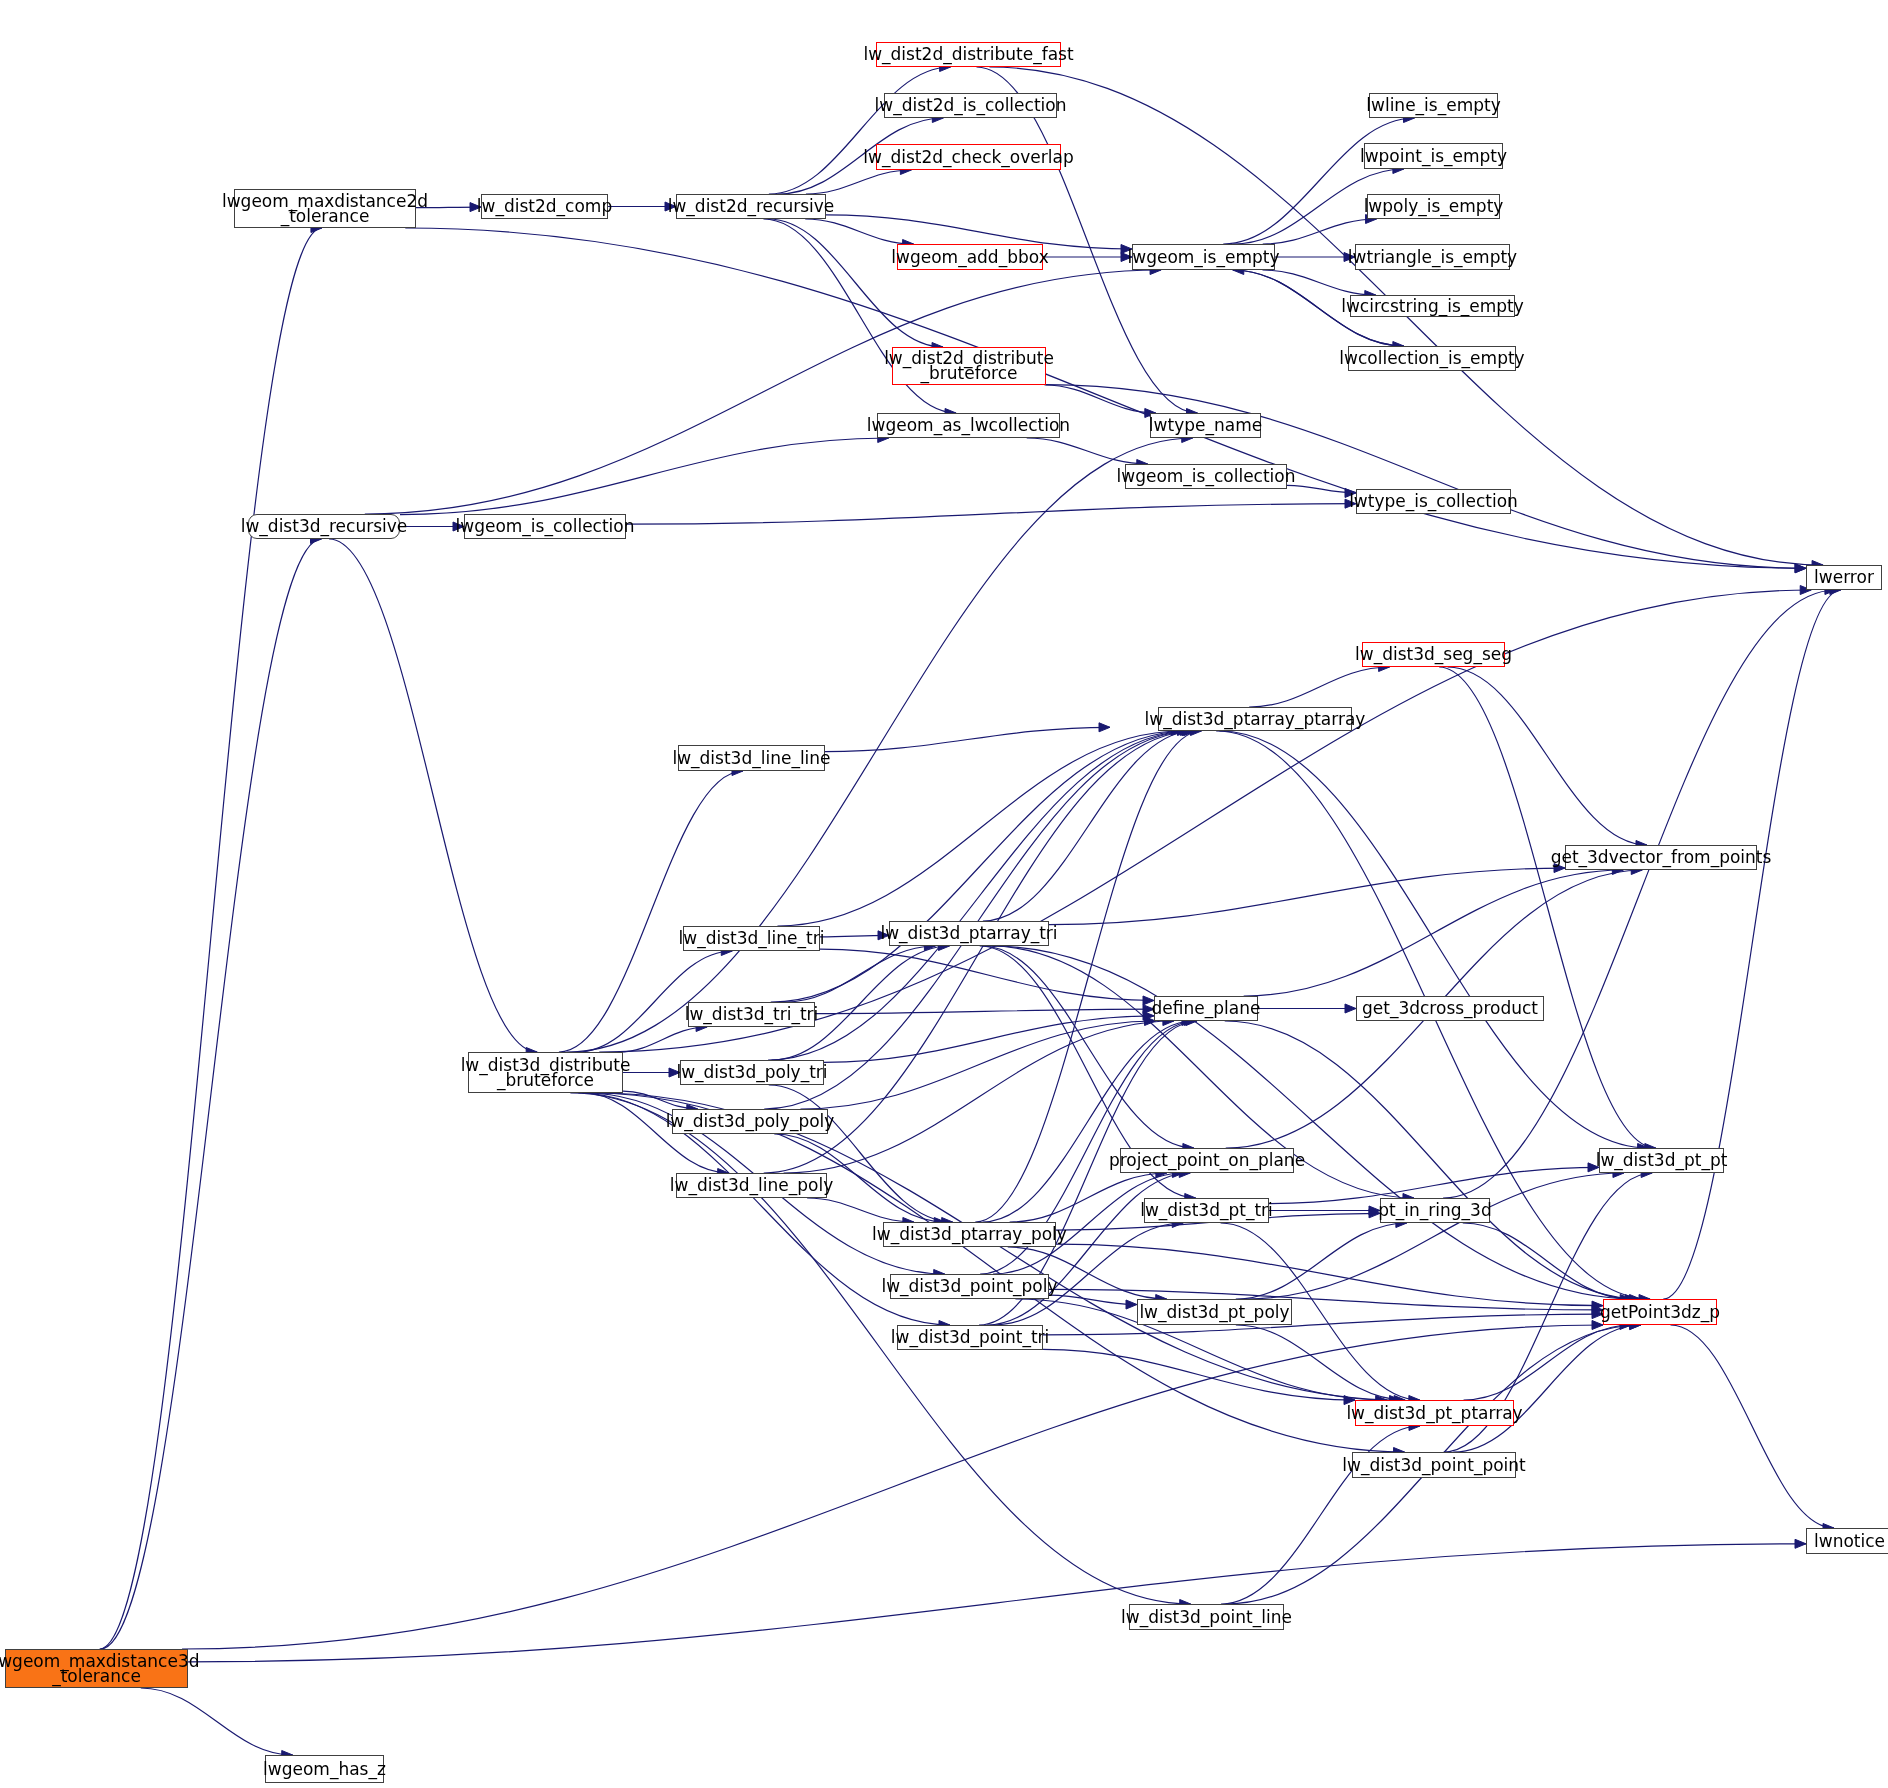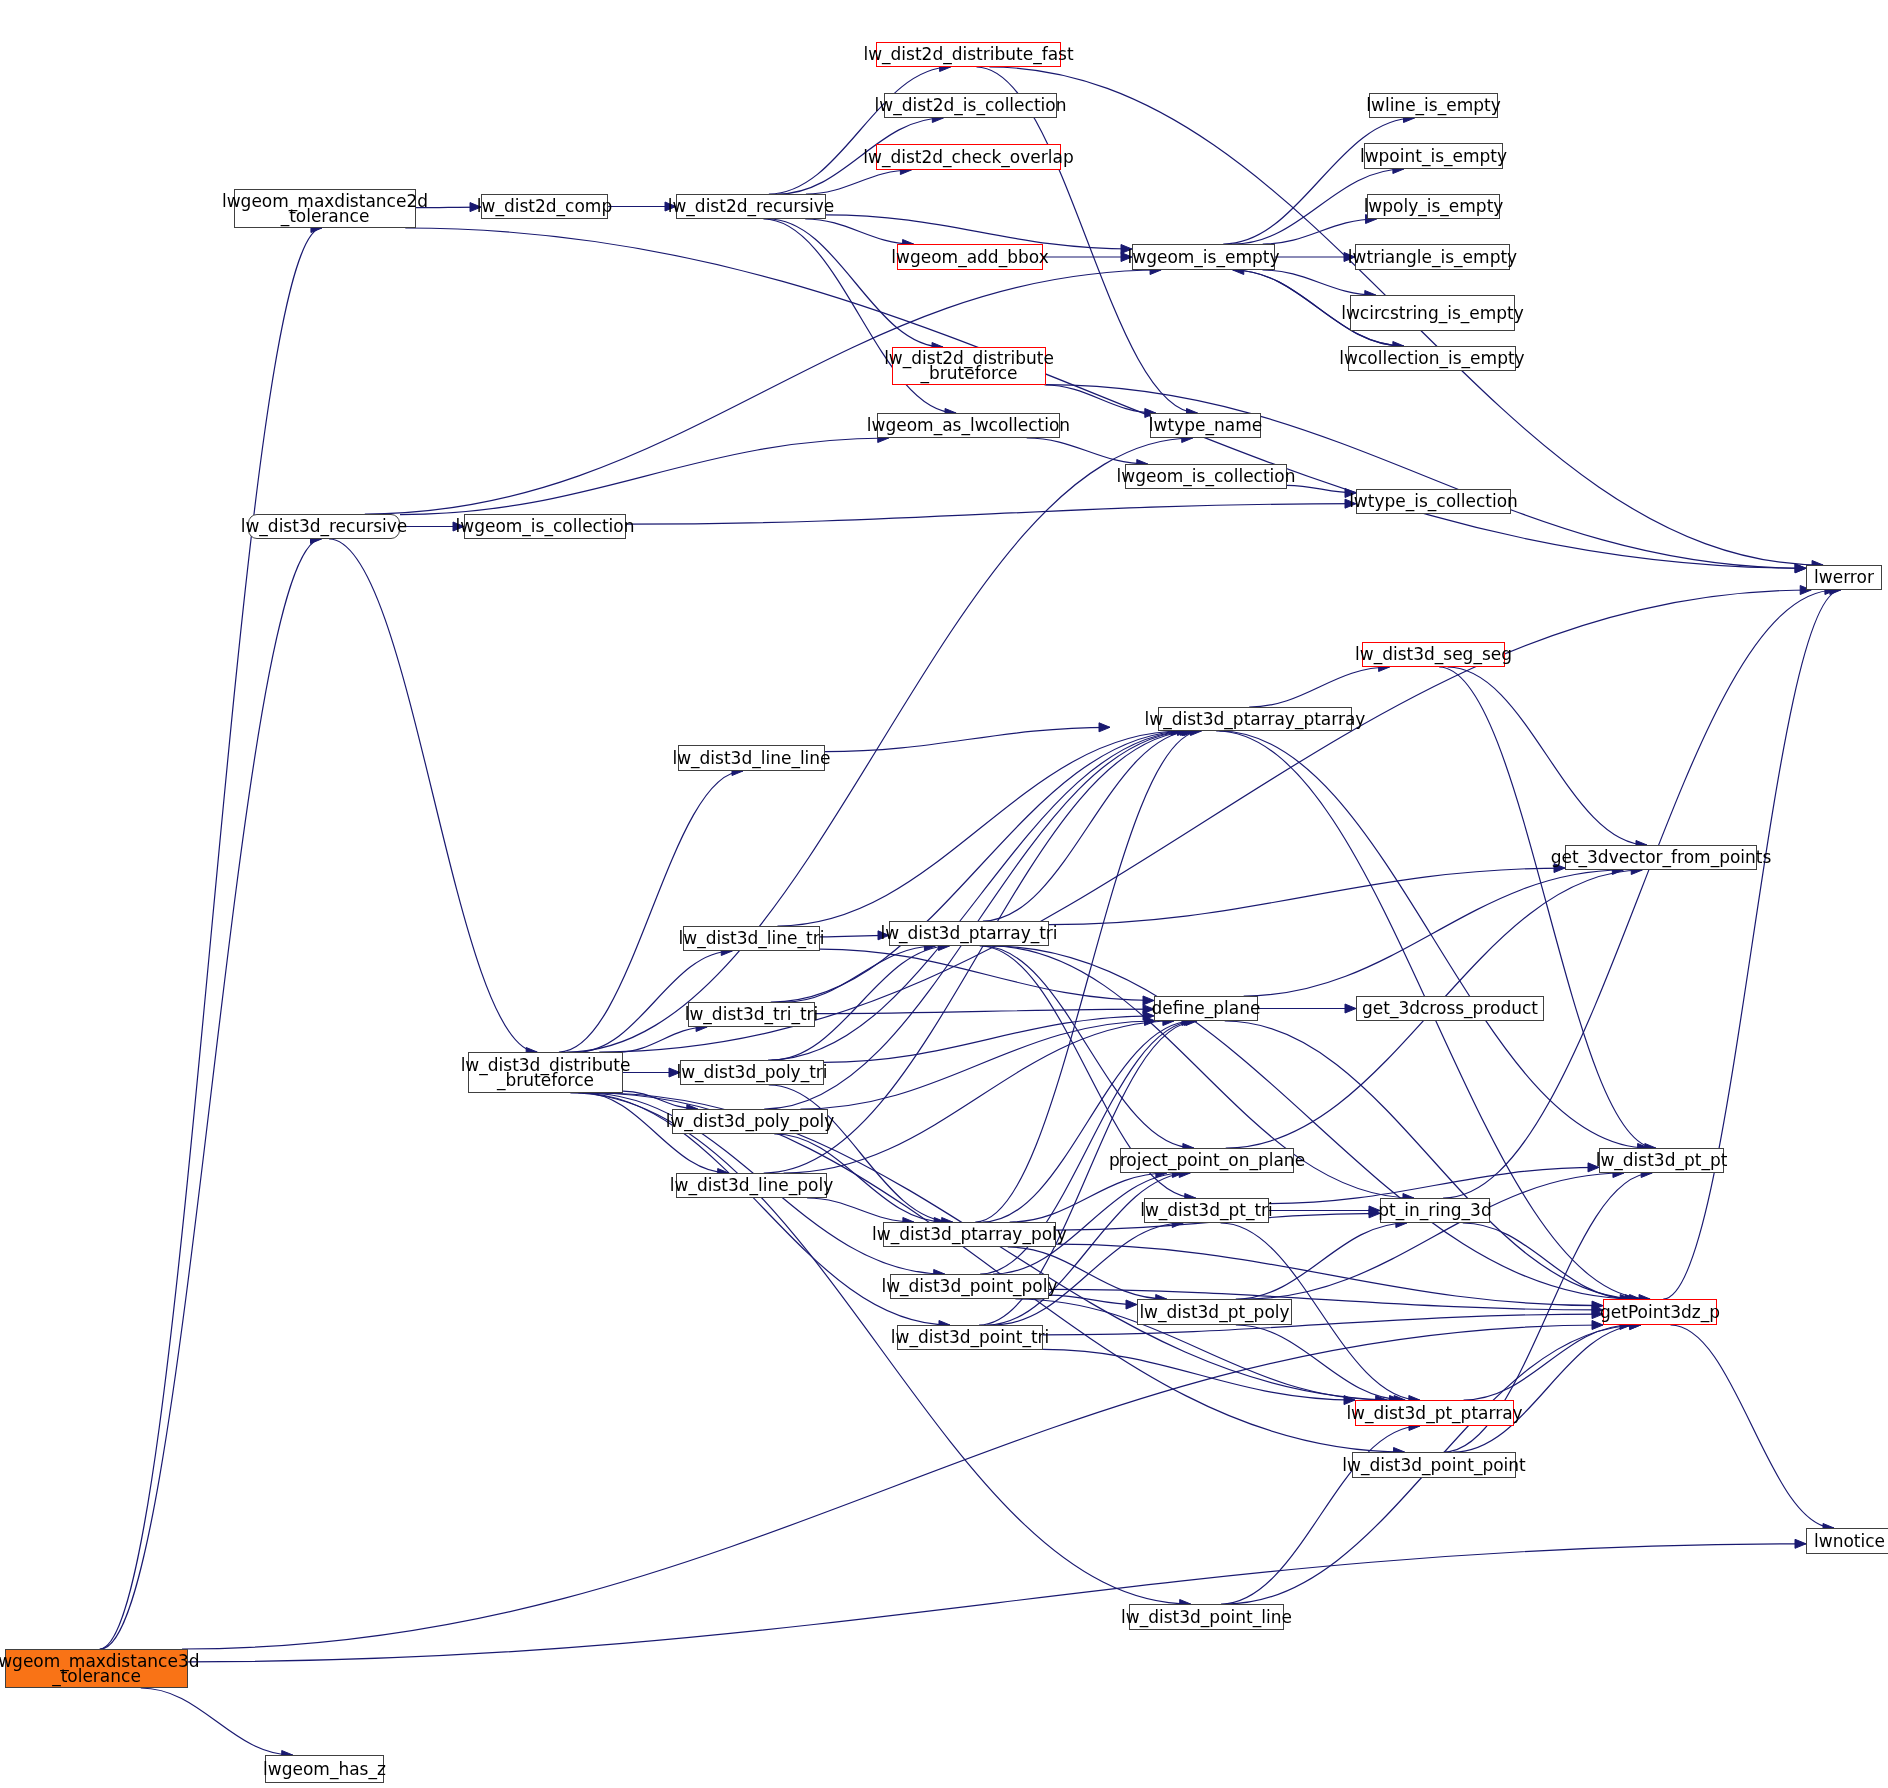--- a/index.html
+++ b/index.html
@@ -257,21 +257,21 @@
     <div class="node red" style="left: 892px; top: 347px; width: 154px; height: 38px;"><span>lw_dist2d_distribute
 _bruteforce</span></div>
     <div class="node" style="left: 877px; top: 413px; width: 183px; height: 25px;"><span>lwgeom_as_lwcollection</span></div>
     <div class="node" style="left: 1150px; top: 413px; width: 111px; height: 25px;"><span>lwtype_name</span></div>
     <div class="node" style="left: 1125px; top: 464px; width: 162px; height: 25px;"><span>lwgeom_is_collection</span></div>
     <div class="node" style="left: 1356px; top: 489px; width: 155px; height: 25px;"><span>lwtype_is_collection</span></div>
     <div class="node" style="left: 1369px; top: 93px; width: 129px; height: 25px;"><span>lwline_is_empty</span></div>
     <div class="node" style="left: 1364px; top: 143px; width: 139px; height: 26px;"><span>lwpoint_is_empty</span></div>
     <div class="node" style="left: 1367px; top: 194px; width: 133px; height: 25px;"><span>lwpoly_is_empty</span></div>
     <div class="node" style="left: 1355px; top: 244px; width: 155px; height: 26px;"><span>lwtriangle_is_empty</span></div>
-    <div class="node" style="left: 1350px; top: 295px; width: 165px; height: 36px;"><span>lwcircstring_is_empty</span></div>
+    <div class="node" style="left: 1350px; top: 295px; width: 165px; height: 22px;"><span>lwcircstring_is_empty</span></div>
     <div class="node" style="left: 1348px; top: 346px; width: 168px; height: 25px;"><span>lwcollection_is_empty</span></div>
     <div class="node" style="left: 248px; top: 514px; width: 152px; height: 25px; border-radius: 9px;"><span>lw_dist3d_recursive</span></div>
     <div class="node" style="left: 464px; top: 514px; width: 162px; height: 25px;"><span>lwgeom_is_collection</span></div>
     <div class="node" style="left: 1806px; top: 565px; width: 76px; height: 25px;"><span>lwerror</span></div>
     <div class="node red" style="left: 1362px; top: 642px; width: 143px; height: 25px;"><span>lw_dist3d_seg_seg</span></div>
     <div class="node" style="left: 1110px; top: 707px; width: 194px; height: 24px; margin-left: 48px;"><span>lw_dist3d_ptarray_ptarray</span></div>
     <div class="node" style="left: 678px; top: 745px; width: 147px; height: 26px;"><span>lw_dist3d_line_line</span></div>
     <div class="node" style="left: 1565px; top: 845px; width: 192px; height: 25px;"><span>get_3dvector_from_points</span></div>
     <div class="node" style="left: 683px; top: 926px; width: 137px; height: 25px;"><span>lw_dist3d_line_tri</span></div>
     <div class="node" style="left: 889px; top: 921px; width: 160px; height: 25px;"><span>lw_dist3d_ptarray_tri</span></div>

